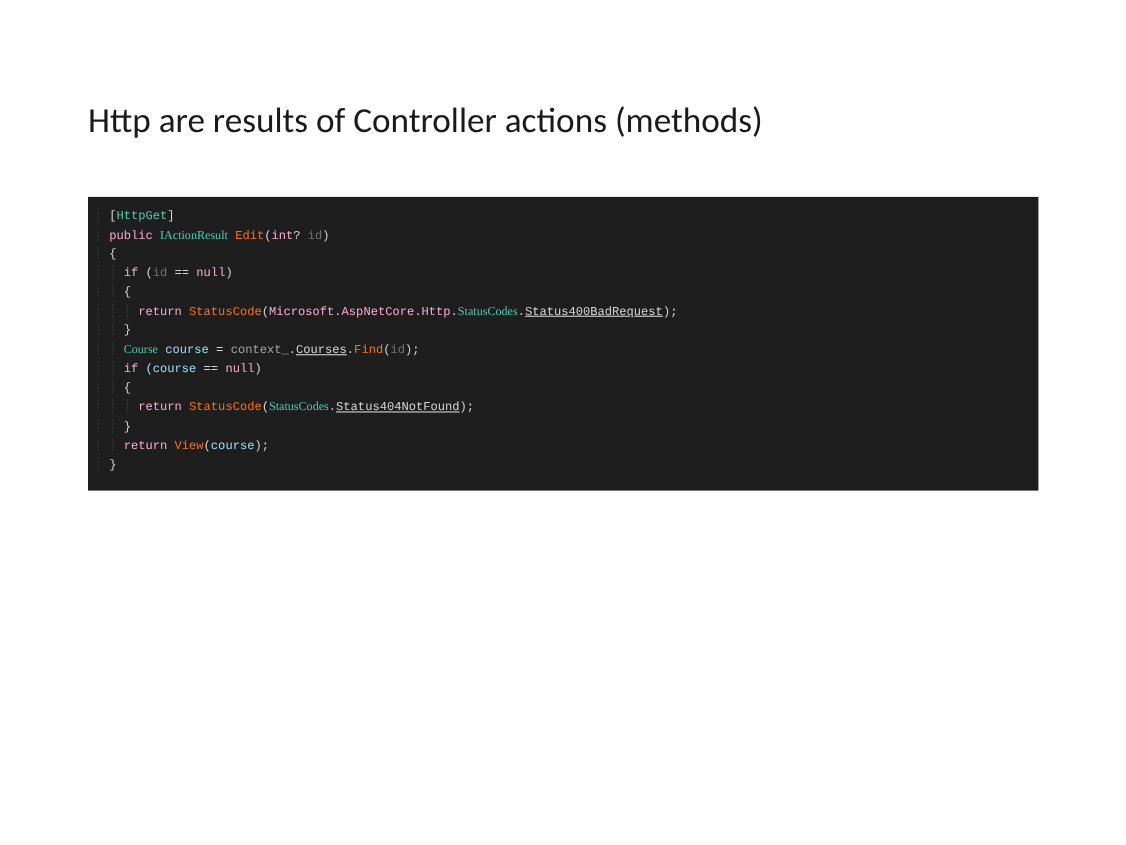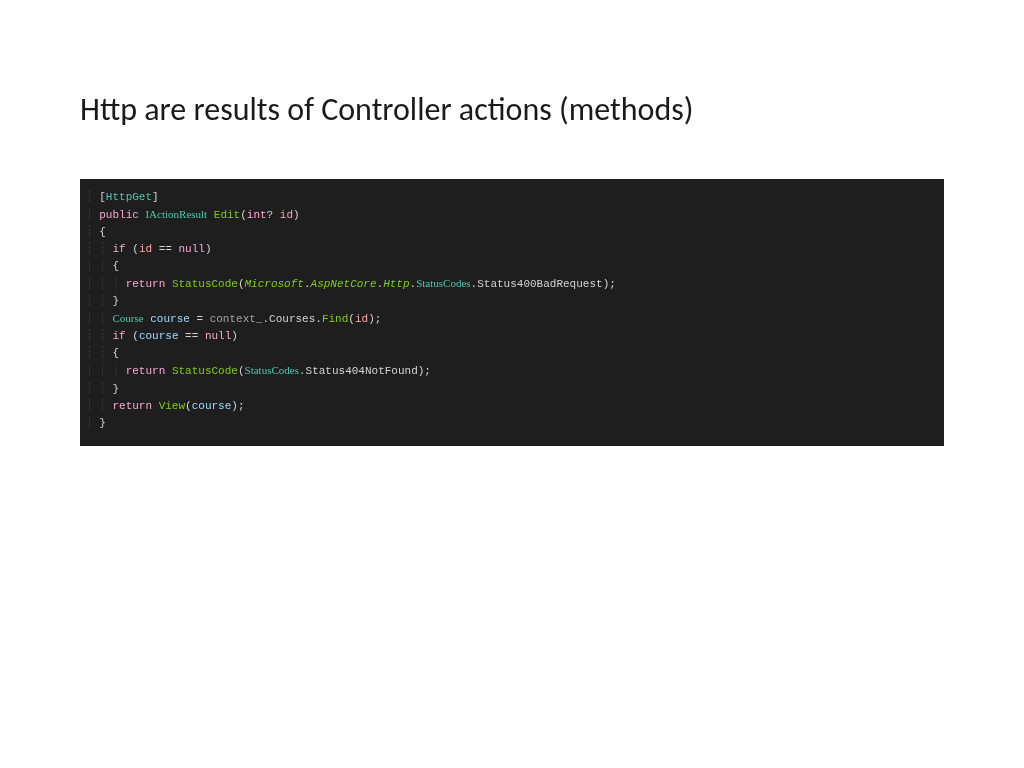--- a/index.html
+++ b/index.html
@@ -22,25 +22,25 @@
       font-family: Consolas, 'Courier New', monospace;
       font-size: 11px;
       line-height: 1.55;
       padding: 10px 14px 14px 6px;
       white-space: pre;
       position: relative;
     }
     .tk-attr { color: #4ec9b0; }
     .tk-keyword { color: #f9a8d4; }
     .tk-type { color: #4ec9b0; font-family: Liberation Serif, serif; }
-    .tk-method { color: #84cc16; }
-    .tk-param { color: #fca5a5; }
+    .tk-method { color: #f97316; }
+    .tk-param { color: #737373; }
     .tk-punct { color: #d4d4d4; }
-    .tk-ns { color: #84cc16; font-style: italic; }
-    .tk-prop { color: #d4d4d4; }
+    .tk-ns { color: #f9a8d4; }
+    .tk-prop { color: #d4d4d4; text-decoration: underline; }
     .tk-var { color: #9cdcfe; }
     .tk-field { color: #a3a3a3; }
     .indent-guide {
       color: #3c3c3c;
       user-select: none;
     }
     .code-line { display: block; }
   </style>
 </head>
 <body>

